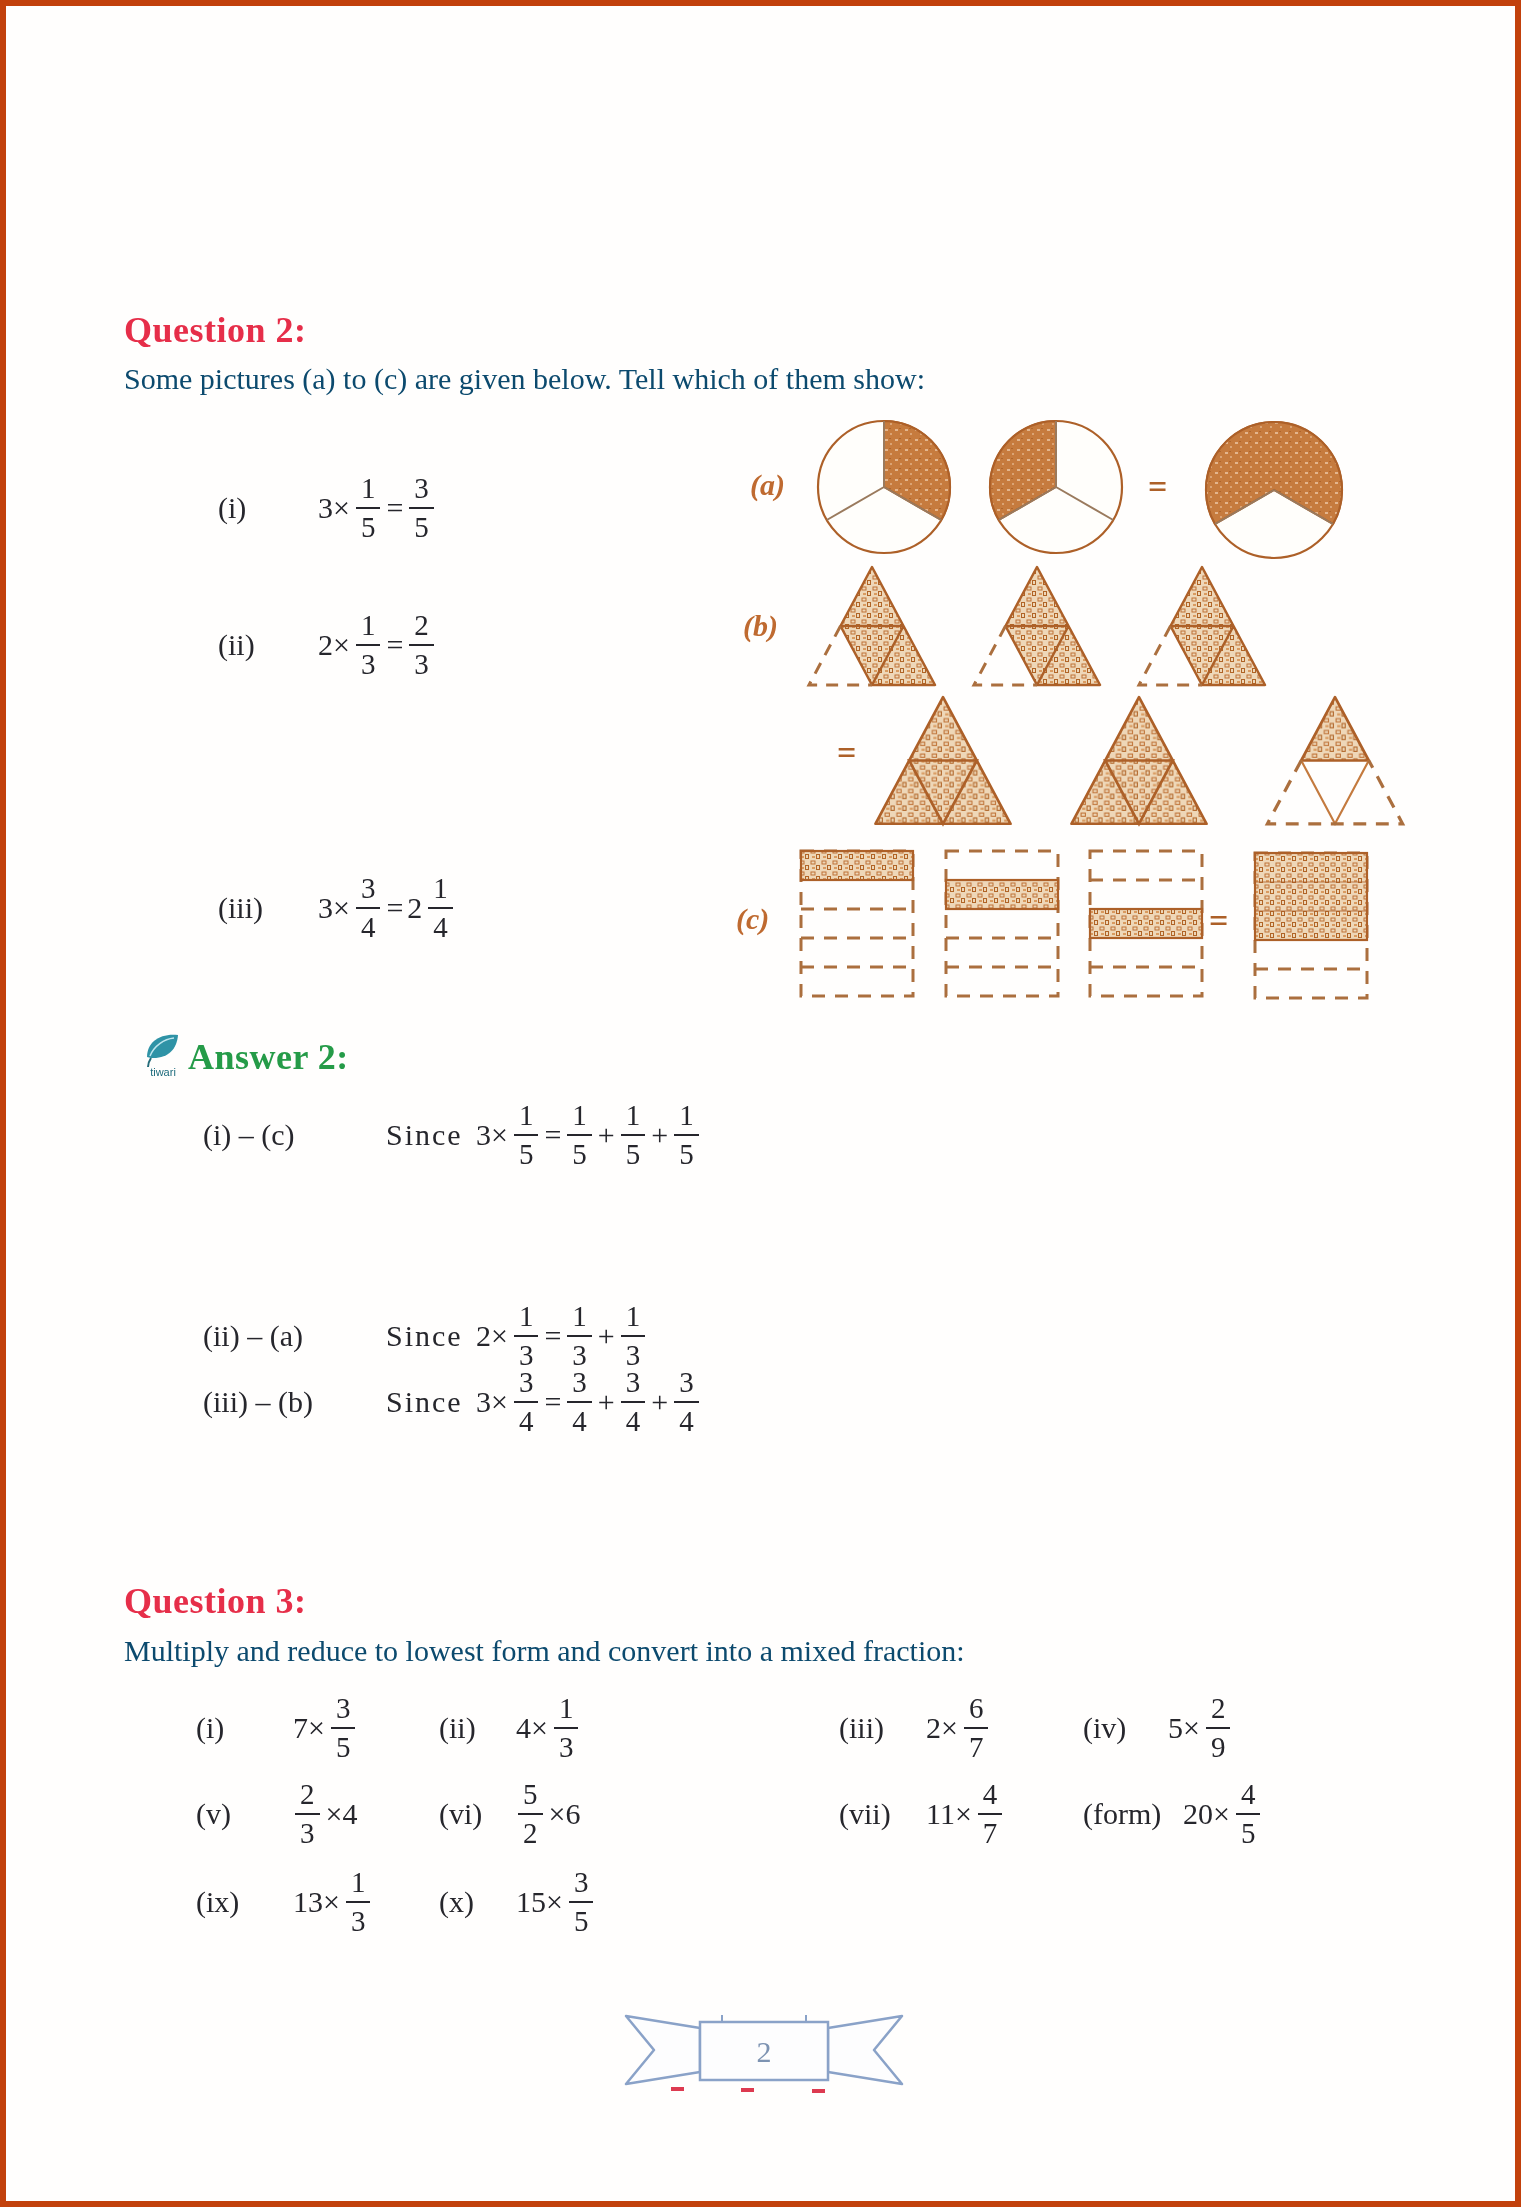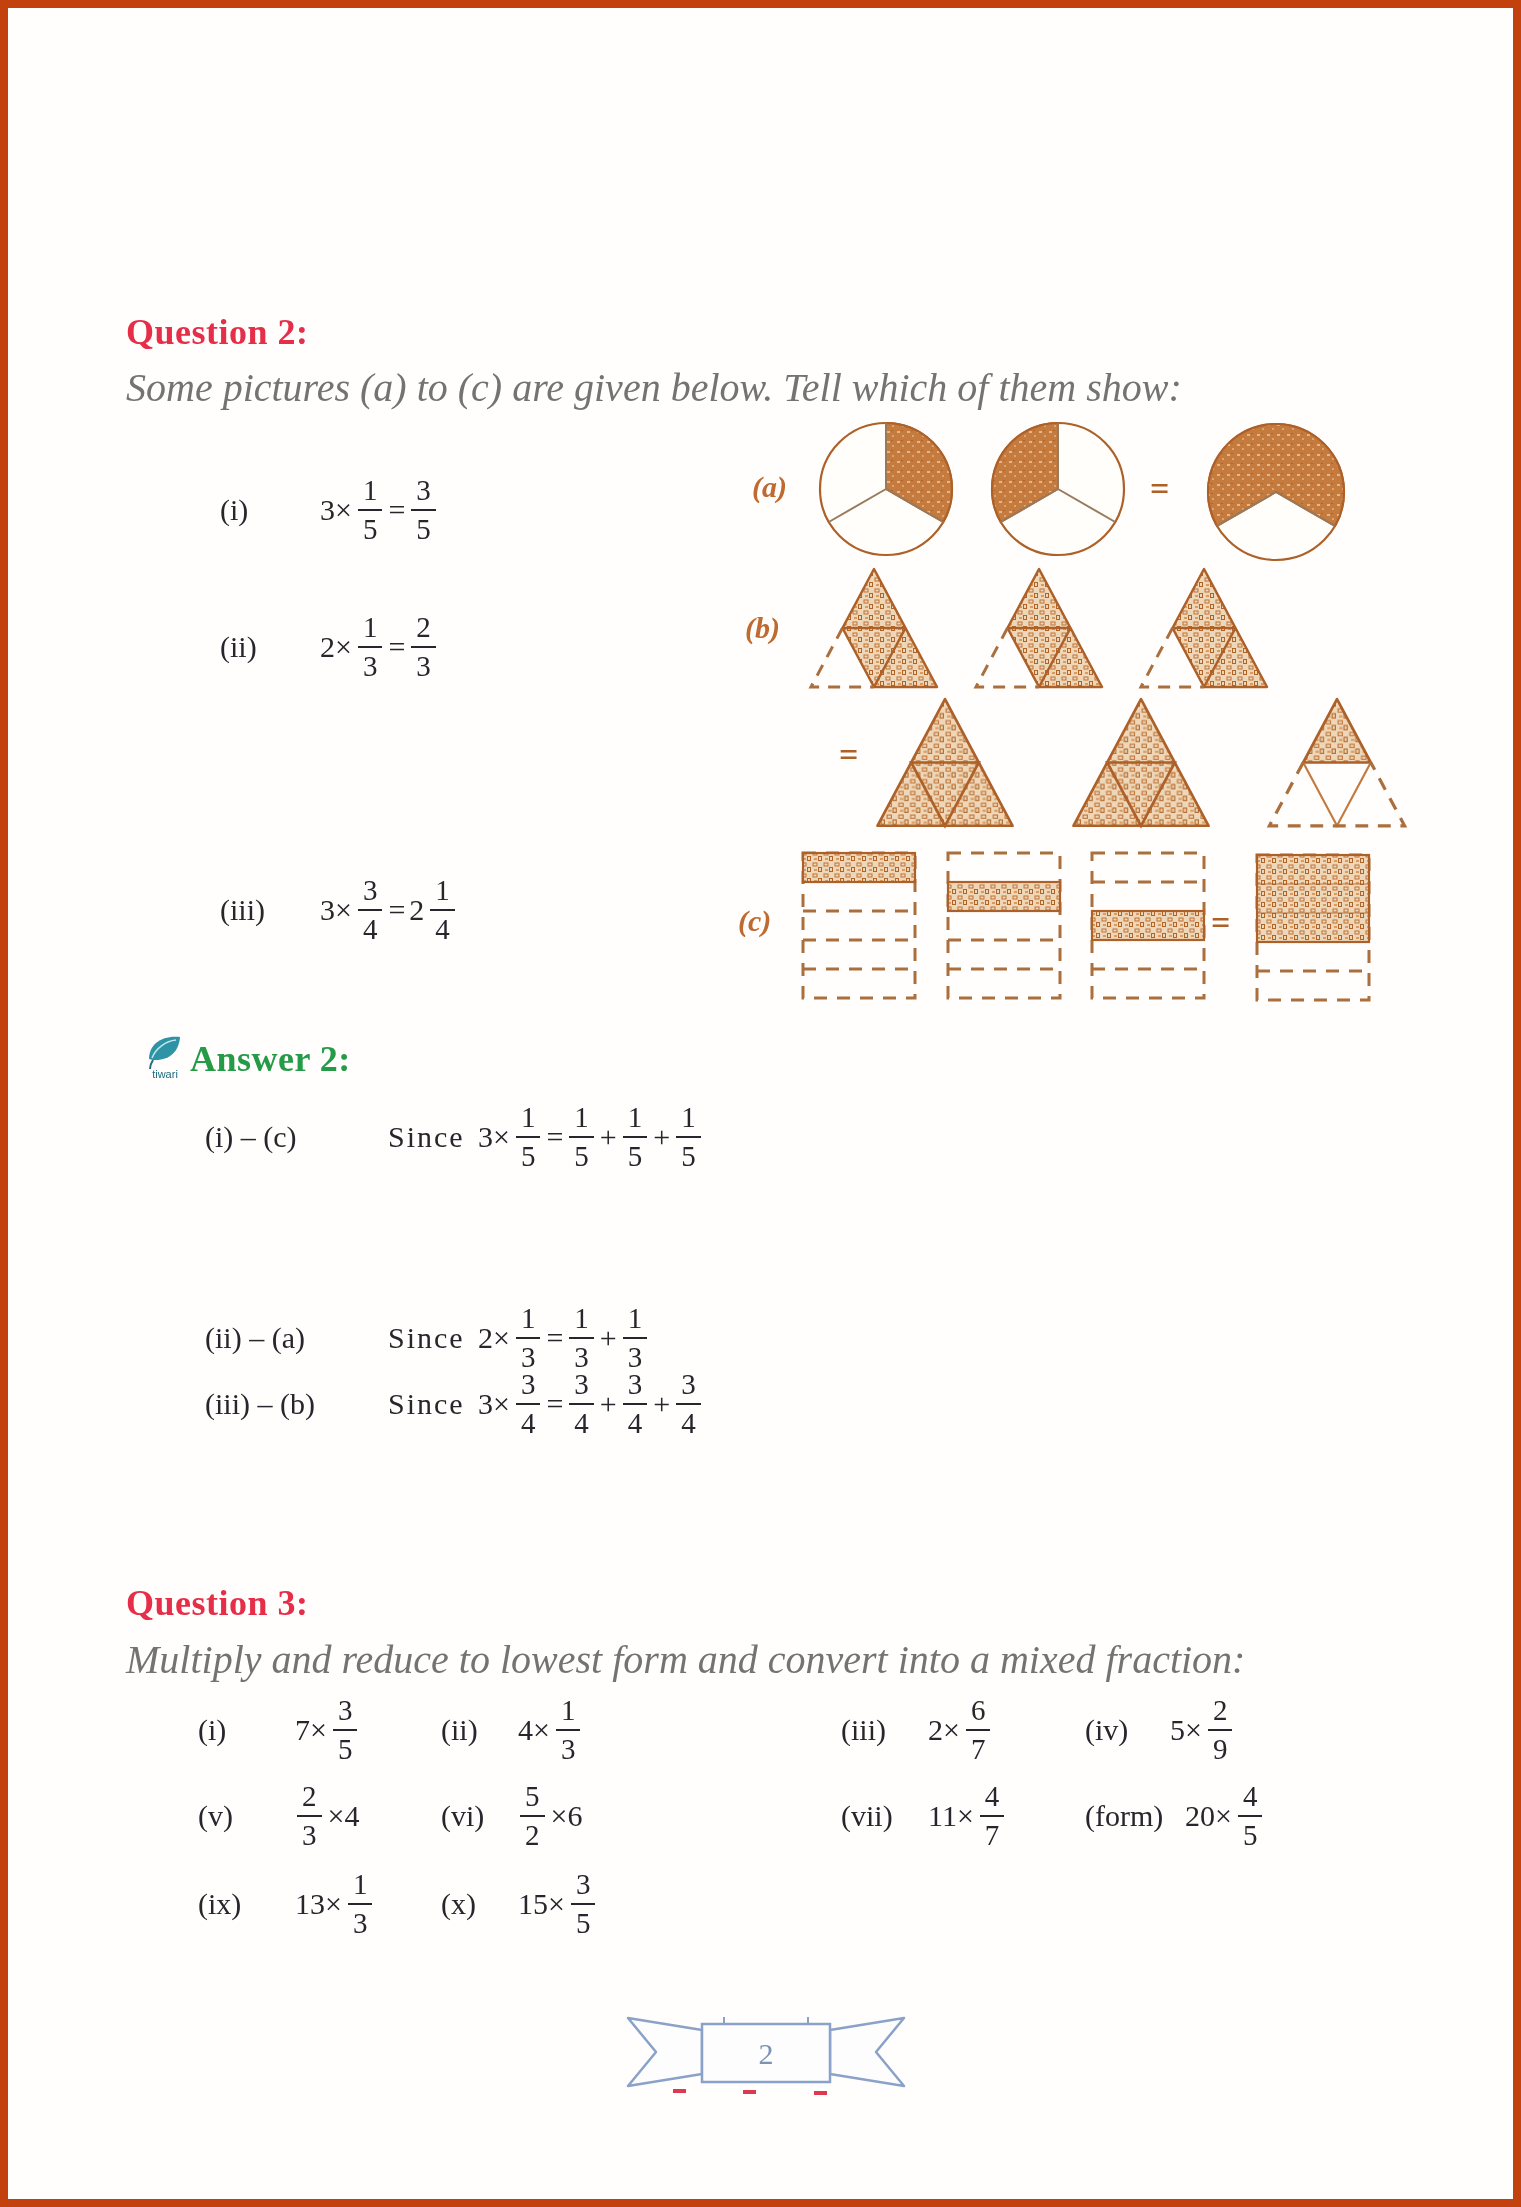--- a/index.html
+++ b/index.html
@@ -1,29 +1,29 @@
 <!DOCTYPE html>
 <html><head>
 <meta charset="utf-8">
 <style>
   html,body{margin:0;padding:0;background:#dcdcdc;}
   .page{
     position:relative;
     width:1521px;height:2207px;
     background:#fffefd;
-    border:8px solid #c2410c;
+    border:6px solid #c2410c;
     box-sizing:border-box;
     font-family:"Liberation Serif","DejaVu Serif",serif;
     color:#26262c;
     overflow:hidden;
   }
   .abs{position:absolute;}
   .q-heading{font-size:36px;font-weight:bold;color:#e62e49;letter-spacing:.5px;}
   .green-heading{font-size:36px;font-weight:bold;color:#259b48;letter-spacing:.5px;}
-  .intro{font-size:40px;color:#737373;font-style:italic;}
+  .intro{font-size:30px;color:#0c4a6e;}
   .row-band{position:absolute;left:0;width:100%;height:88px;}
   .row-band > span{position:absolute;top:50%;transform:translateY(-50%);}
   .item-label{font-size:30px;white-space:nowrap;}
   .since-word{font-size:30px;letter-spacing:2px;}
   .math-row{display:inline-flex;align-items:center;font-size:30px;white-space:nowrap;}
   .mt{margin:0 2px;line-height:1;}
   .frac{display:inline-flex;flex-direction:column;align-items:center;margin:0 4px;line-height:1;font-size:29px;}
   .fn{padding:0 5px 4px;}
   .fd{border-top:2.5px solid #26262c;padding:4px 5px 0;}
   .fig-label{font-size:30px;font-weight:bold;font-style:italic;color:#bf6a30;}

